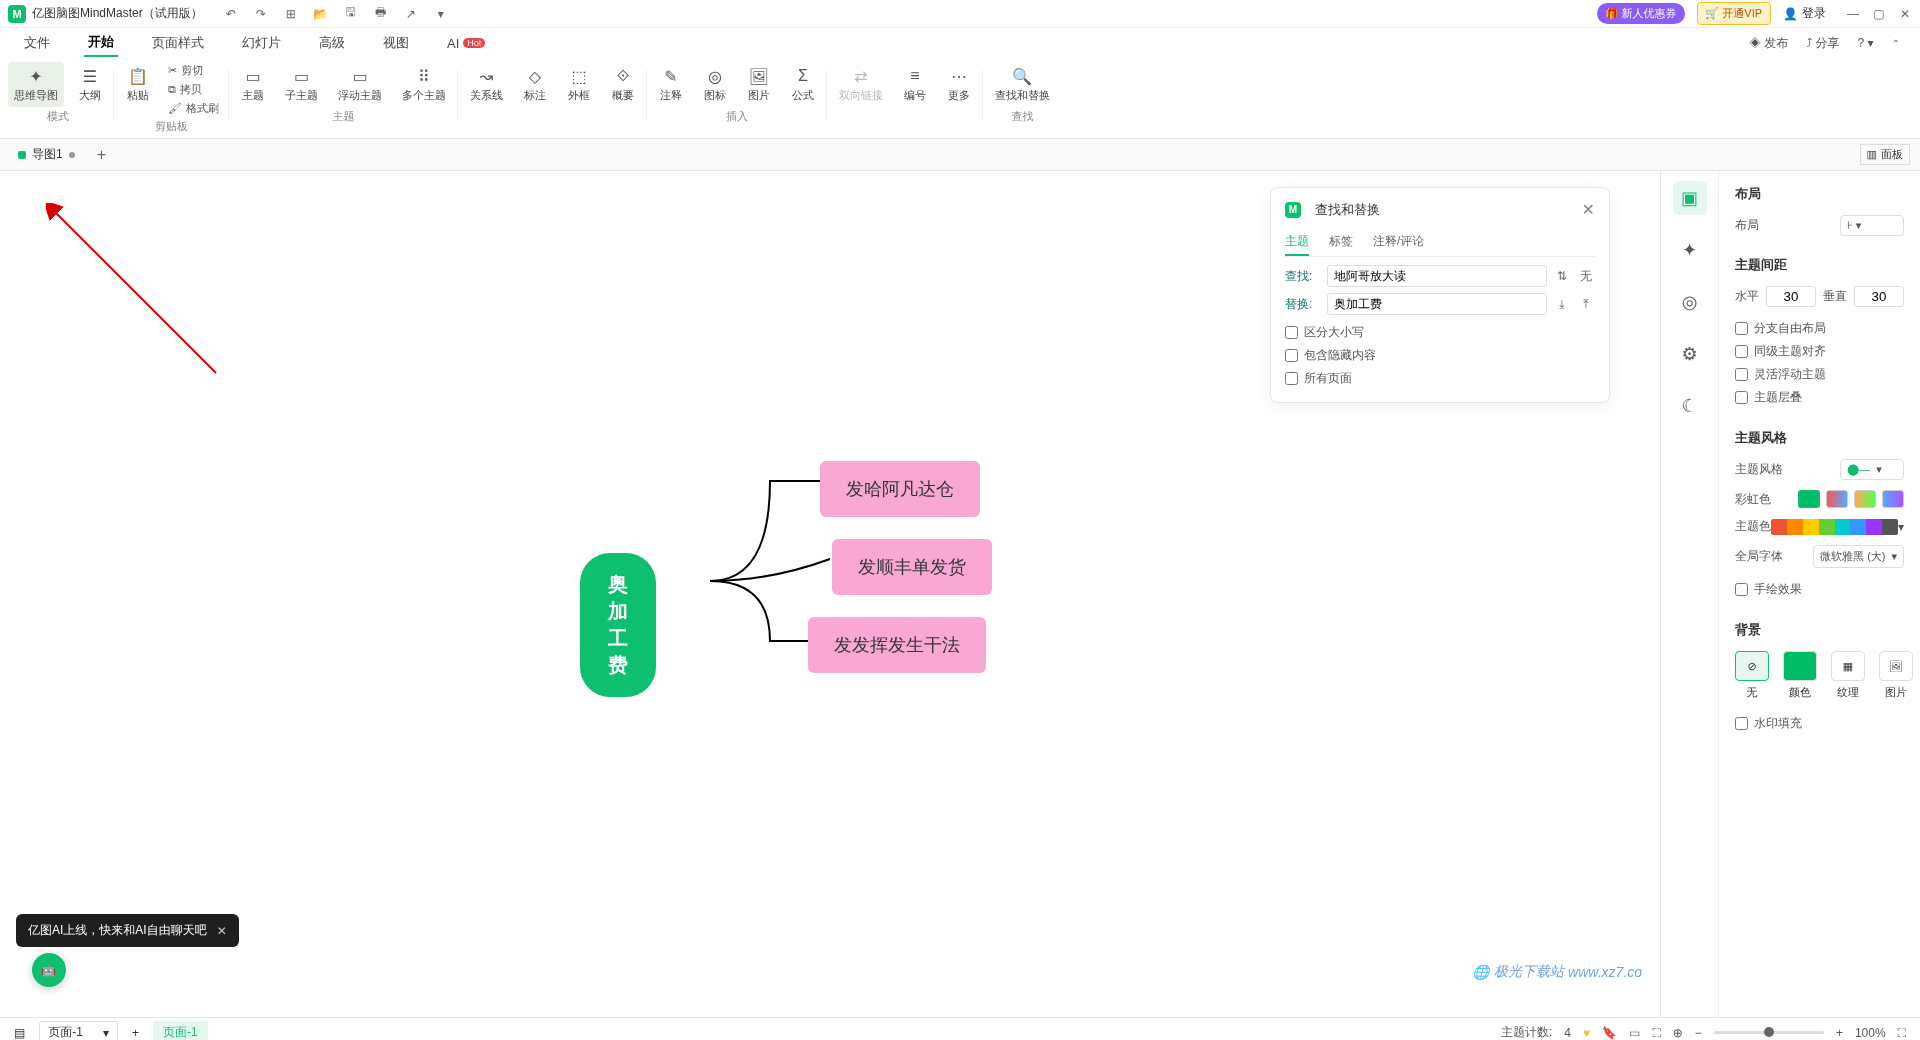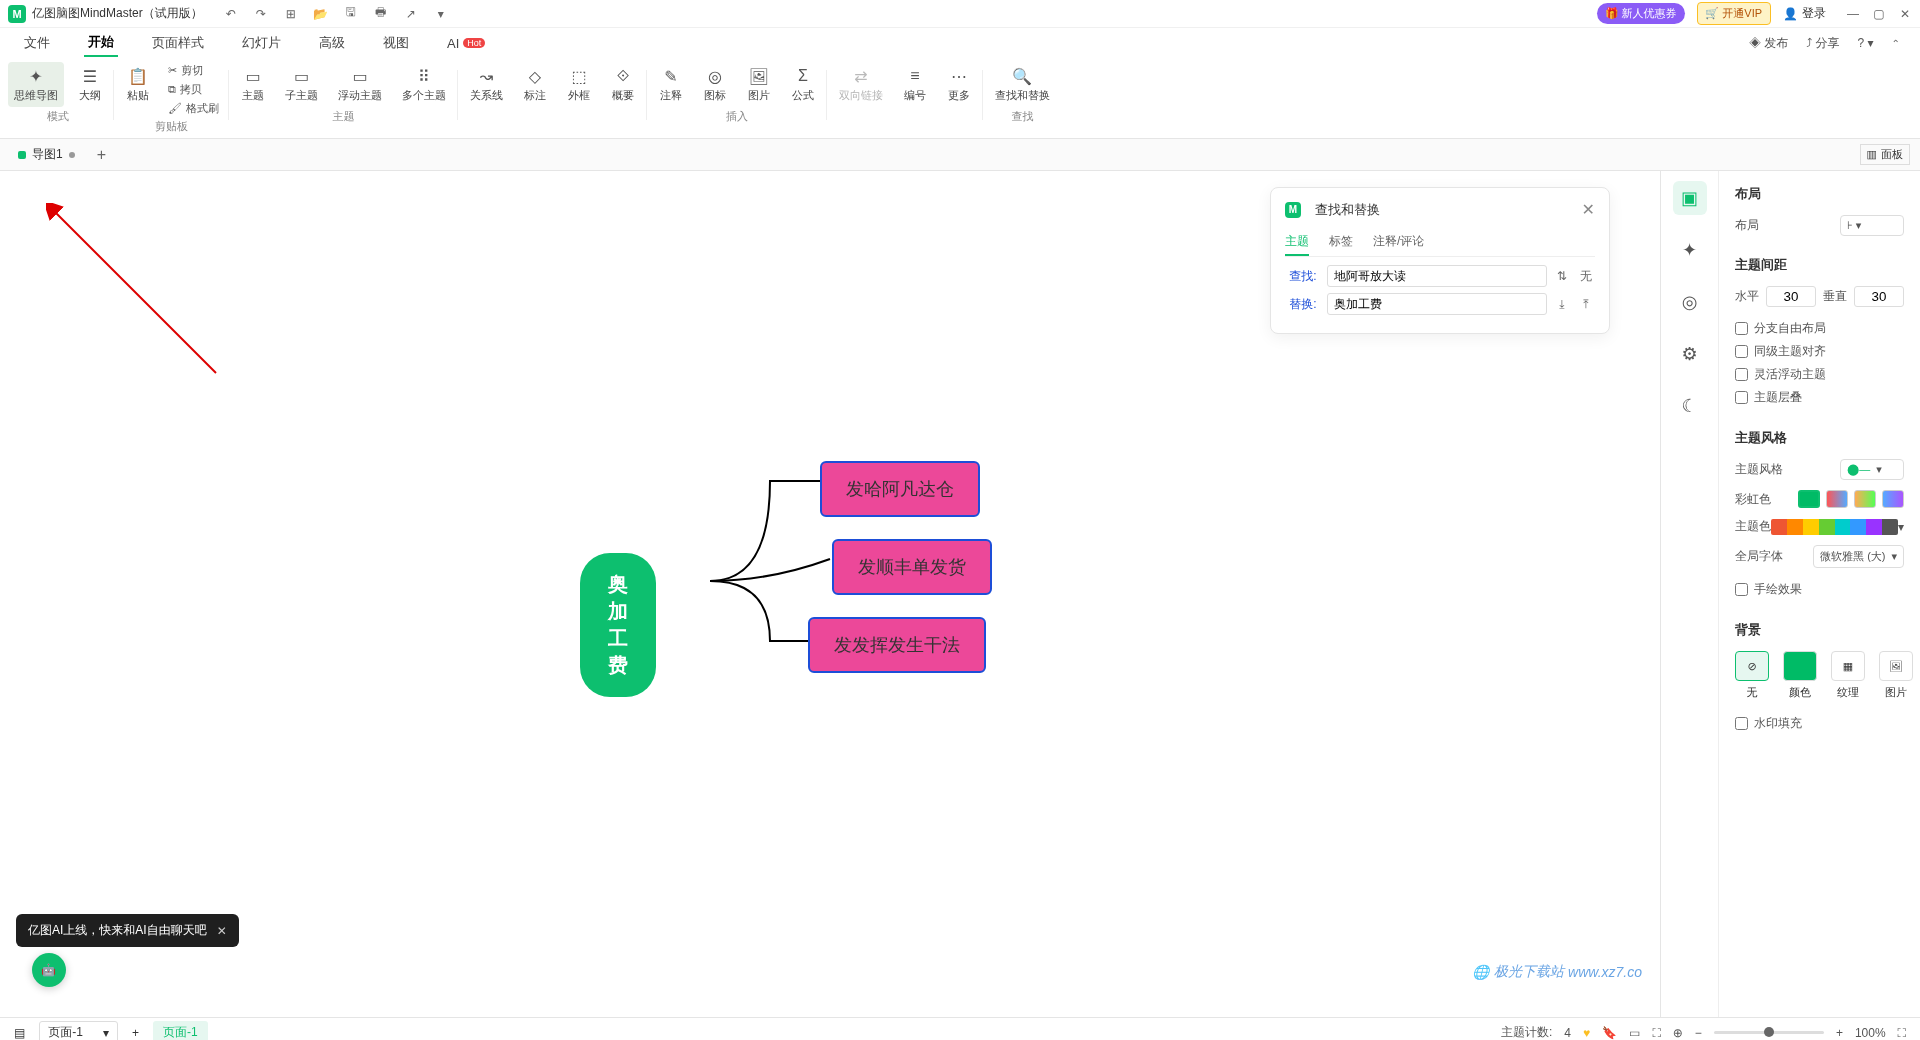--- a/index.html
+++ b/index.html
@@ -52,34 +52,34 @@
   
   .main { display: flex; height: calc(1040px - 28px - 30px - 74px - 32px - 30px); position: relative; }
   .canvas { flex: 1; background: #fff; position: relative; overflow: hidden; }
   
   
   .red-arrow { position: absolute; top: 32px; left: 46px; z-index: 20; }
   
   
   .mindmap { position: absolute; left: 580px; top: 290px; }
   .central { position: absolute; left: 0; top: 92px; background: #0dbf6f; color: #fff; font-size: 20px; font-weight: bold; padding: 18px 28px; border-radius: 30px; }
-  .node { position: absolute; background: #ec4899; border: 2px solid #1d4ed8; border-radius: 6px; padding: 14px 24px; font-size: 18px; font-weight: 500; white-space: nowrap; }
+  .node { position: absolute; background: #f9a8d4; border: 2px solid #f9a8d4; border-radius: 6px; padding: 14px 24px; font-size: 18px; font-weight: 500; white-space: nowrap; }
   .connector { position: absolute; }
   
   
   .find-panel { position: absolute; right: 50px; top: 16px; width: 340px; background: #fff; border: 1px solid #e5e5e5; border-radius: 8px; box-shadow: 0 4px 16px rgba(0,0,0,0.06); padding: 12px 14px; z-index: 30; }
   .find-head { display: flex; align-items: center; gap: 8px; margin-bottom: 10px; }
   .find-head .app-logo { width: 16px; height: 16px; font-size: 10px; }
   .find-title { font-size: 13px; font-weight: 500; flex: 1; }
   .find-close { cursor: pointer; color: #888; font-size: 16px; }
   .find-tabs { display: flex; gap: 20px; font-size: 12px; border-bottom: 1px solid #eee; margin-bottom: 8px; }
   .find-tab { padding: 4px 0; cursor: pointer; color: #666; }
   .find-tab.active { color: #0dbf6f; border-bottom: 2px solid #0dbf6f; }
   .find-row { display: flex; align-items: center; gap: 6px; margin-bottom: 6px; font-size: 12px; }
-  .find-row label { width: 36px; color: #1d4ed8; text-align: center; }
+  .find-row label { width: 36px; color: #0f766e; }
   .find-row input { flex: 1; border: 1px solid #ddd; padding: 3px 6px; font-size: 12px; border-radius: 3px; }
   .find-act { width: 18px; height: 18px; display: flex; align-items: center; justify-content: center; color: #666; cursor: pointer; font-size: 12px; }
   .find-checks { margin-top: 6px; }
   .find-chk { display: flex; align-items: center; gap: 6px; font-size: 12px; color: #555; padding: 3px 0; }
   .find-chk input { width: 13px; height: 13px; }
   
   
   .right-panel { width: 260px; border-left: 1px solid #e5e5e5; background: #fff; display: flex; }
   .rp-iconbar { width: 58px; border-right: 1px solid #eee; display: flex; flex-direction: column; align-items: center; padding-top: 10px; gap: 18px; }
   .rp-ic { width: 34px; height: 34px; display: flex; align-items: center; justify-content: center; border-radius: 6px; cursor: pointer; color: #555; font-size: 18px; }
@@ -331,20 +331,34 @@
         <input value="地阿哥放大读" style="">
         <span class="find-act">⇅</span>
         <span class="find-act">无</span>
       </div>
       <div class="find-row">
         <label>替换:</label>
         <input value="奥加工费" style="">
         <span class="find-act">⤓</span>
         <span class="find-act">⤒</span>
       </div>
+      <div class="find-checks">
+        <label class="find-chk">
+            <input type="checkbox" style="">
+            <span>区分大小写</span>
+          </label>
+        <label class="find-chk">
+            <input type="checkbox" style="">
+            <span>包含隐藏内容</span>
+          </label>
+        <label class="find-chk">
+            <input type="checkbox" style="">
+            <span>所有页面</span>
+          </label>
+      </div>
     </div>
 
     <div class="ai-toast">
       <span>亿图AI上线，快来和AI自由聊天吧</span>
       <span class="ai-toast-close">✕</span>
     </div>
     <div class="ai-bubble">🤖</div>
 
     <div class="watermark">🌐 <span>极光下载站</span> <span style="font-size:14px">www.xz7.co</span></div>
   </div>

